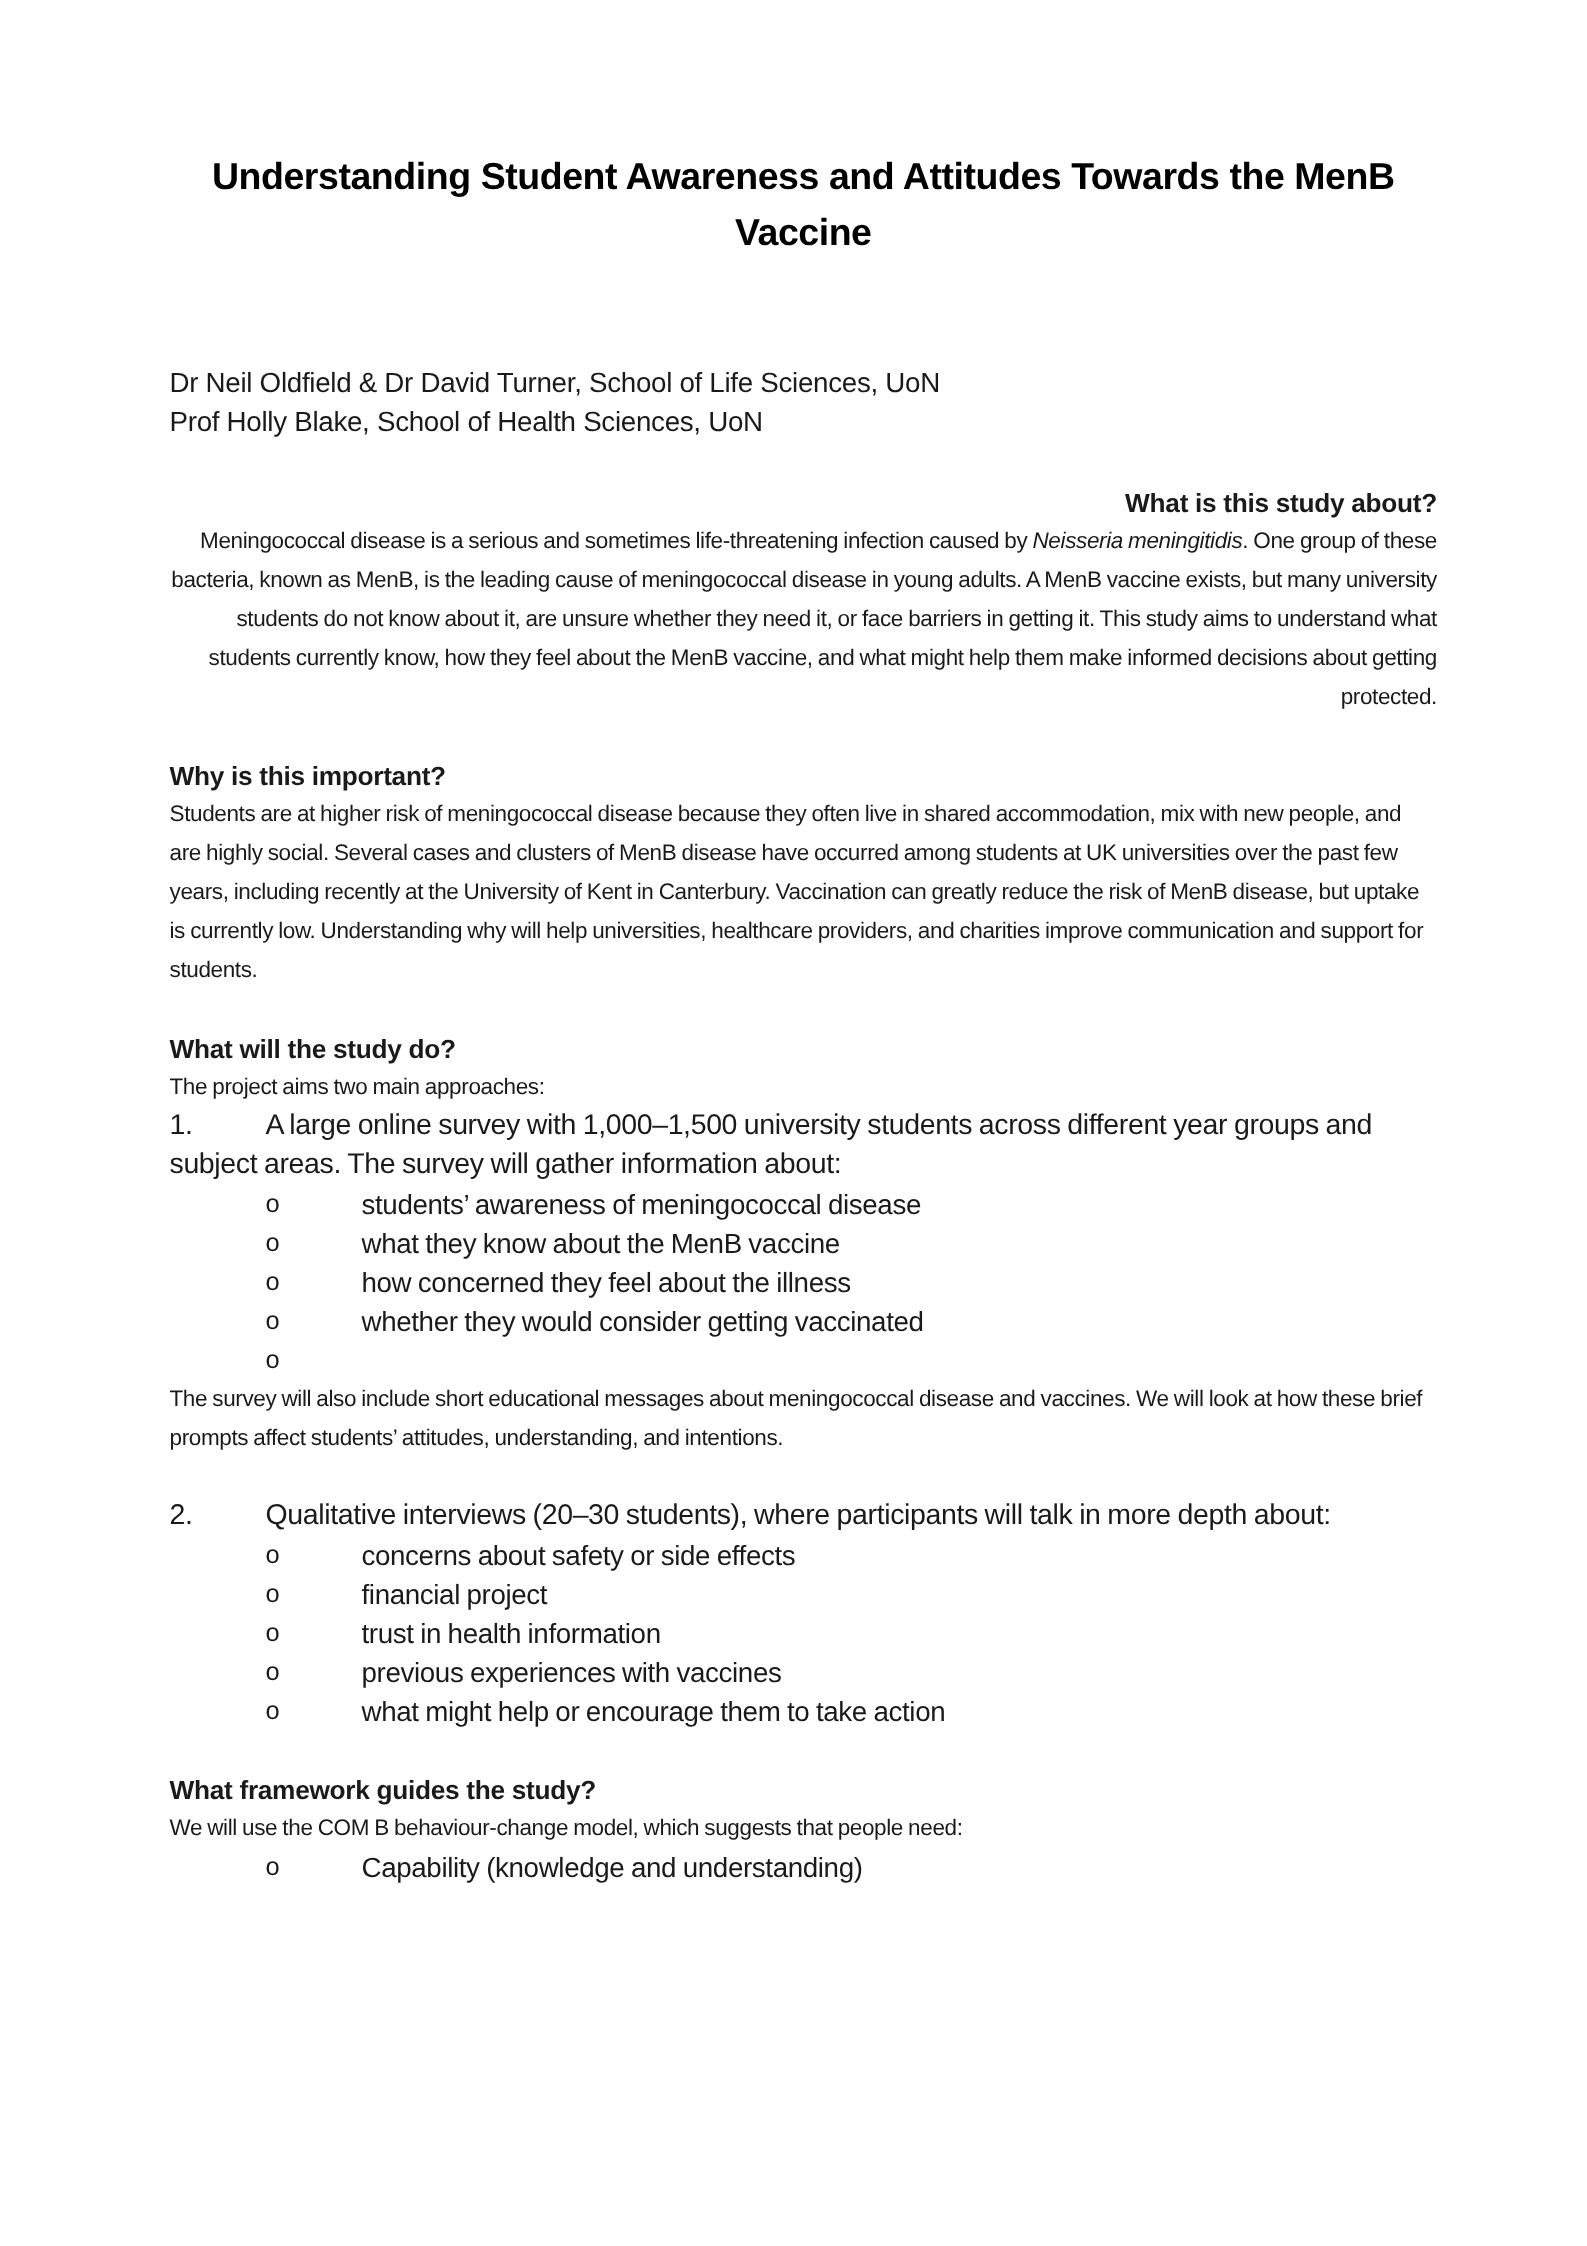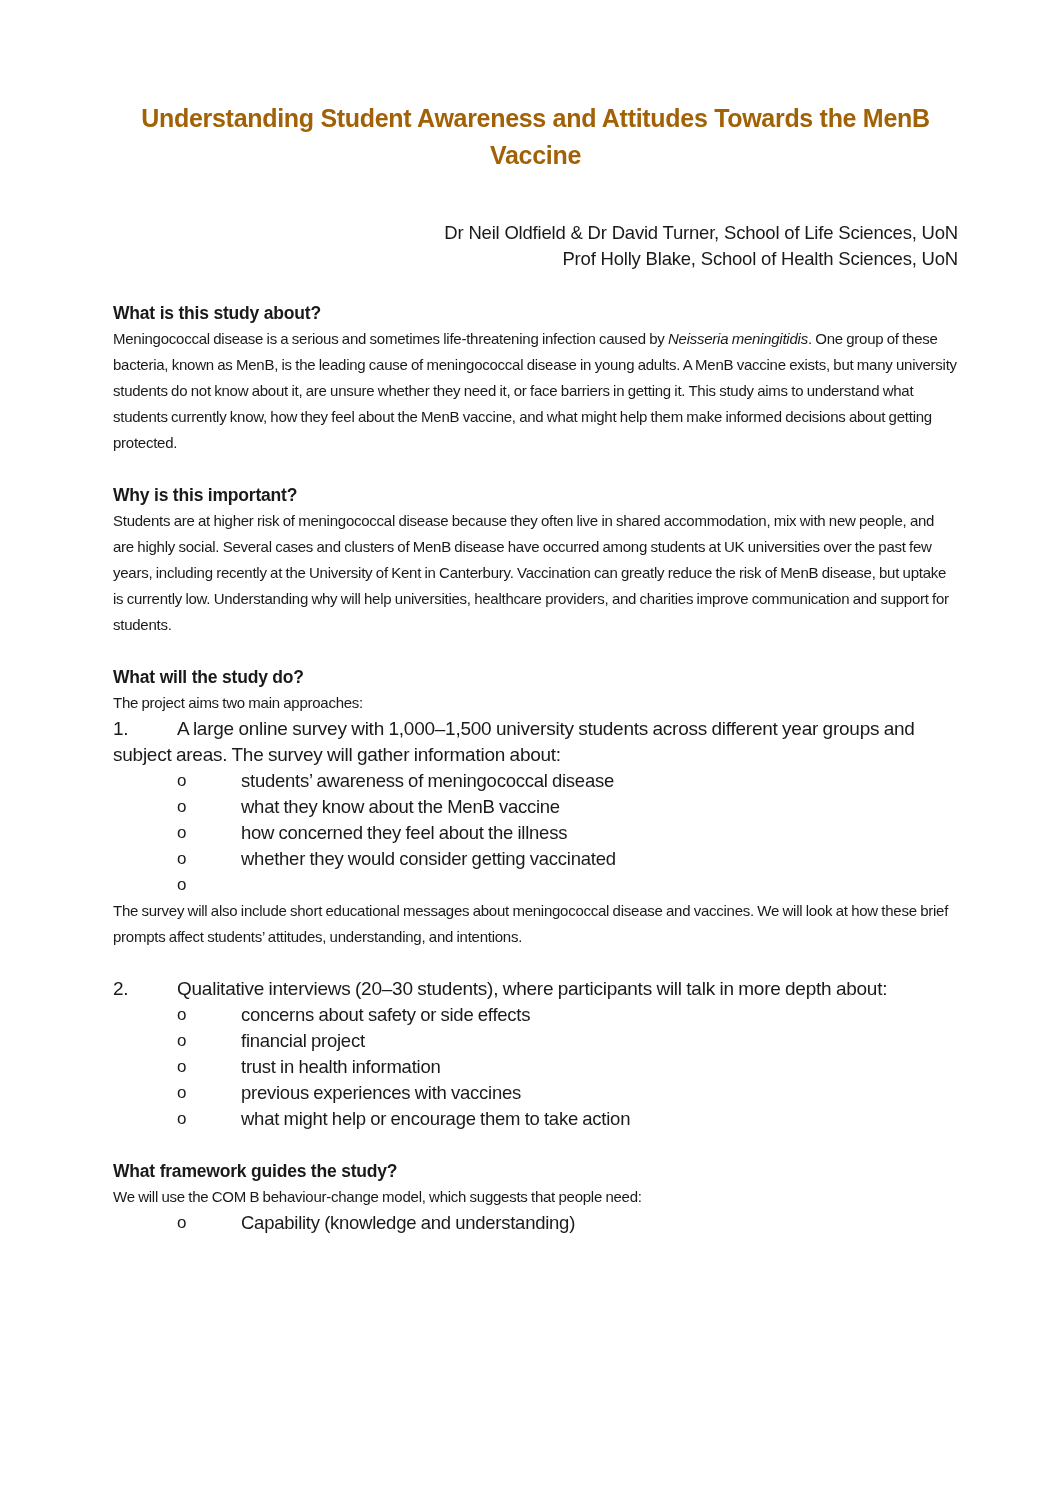--- a/index.html
+++ b/index.html
@@ -18,35 +18,35 @@
       position: absolute;
       left: 113px;
       top: 100px;
       width: 845px;
     }
     .title {
       text-align: center;
       font-weight: bold;
       font-size: 25px;
       line-height: 37px;
-      color: #a16207;
+      color: #000000;
       letter-spacing: -0.3px;
       padding: 0 10px;
     }
     .authors {
-      margin-top: 46px;
-      text-align: right;
+      margin-top: 68px;
+      text-align: left;
       font-size: 18.5px;
       line-height: 26px;
       letter-spacing: -0.2px;
     }
     .section {
       margin-top: 26px;
     }
-    .section.first { margin-top: 28px; }
+    .section.first { margin-top: 28px; text-align: right; }
     .heading {
       font-weight: bold;
       font-size: 17.5px;
       line-height: 26px;
       letter-spacing: -0.2px;
     }
     .para {
       font-size: 15px;
       line-height: 26px;
       letter-spacing: -0.25px;

